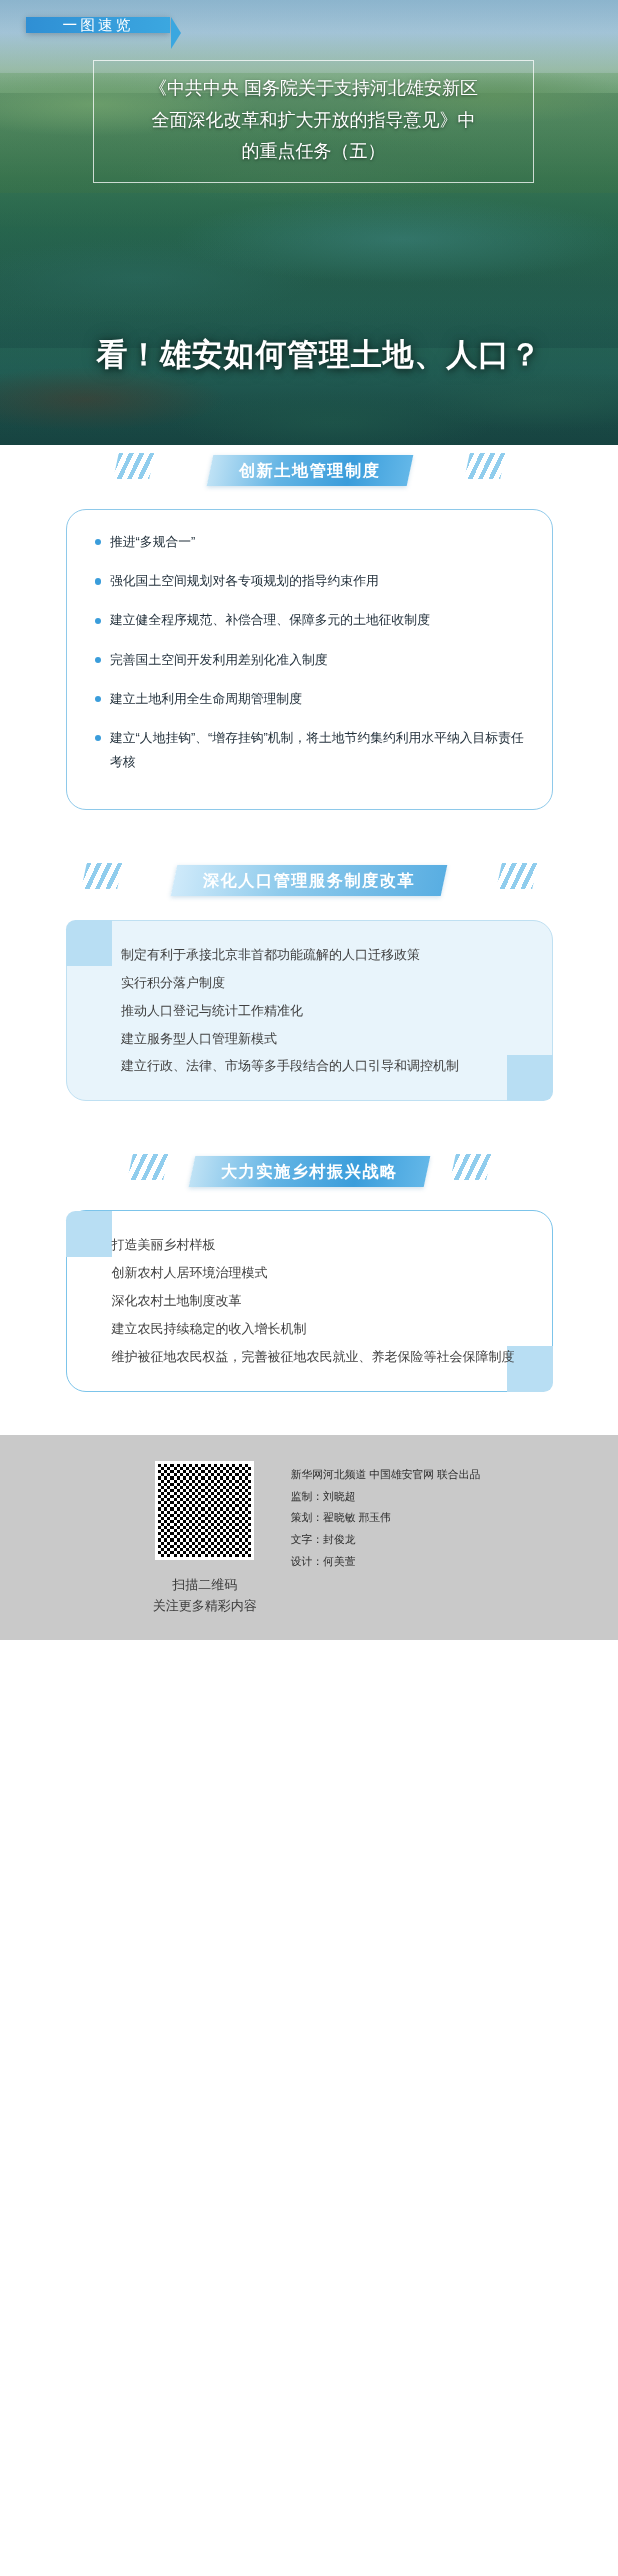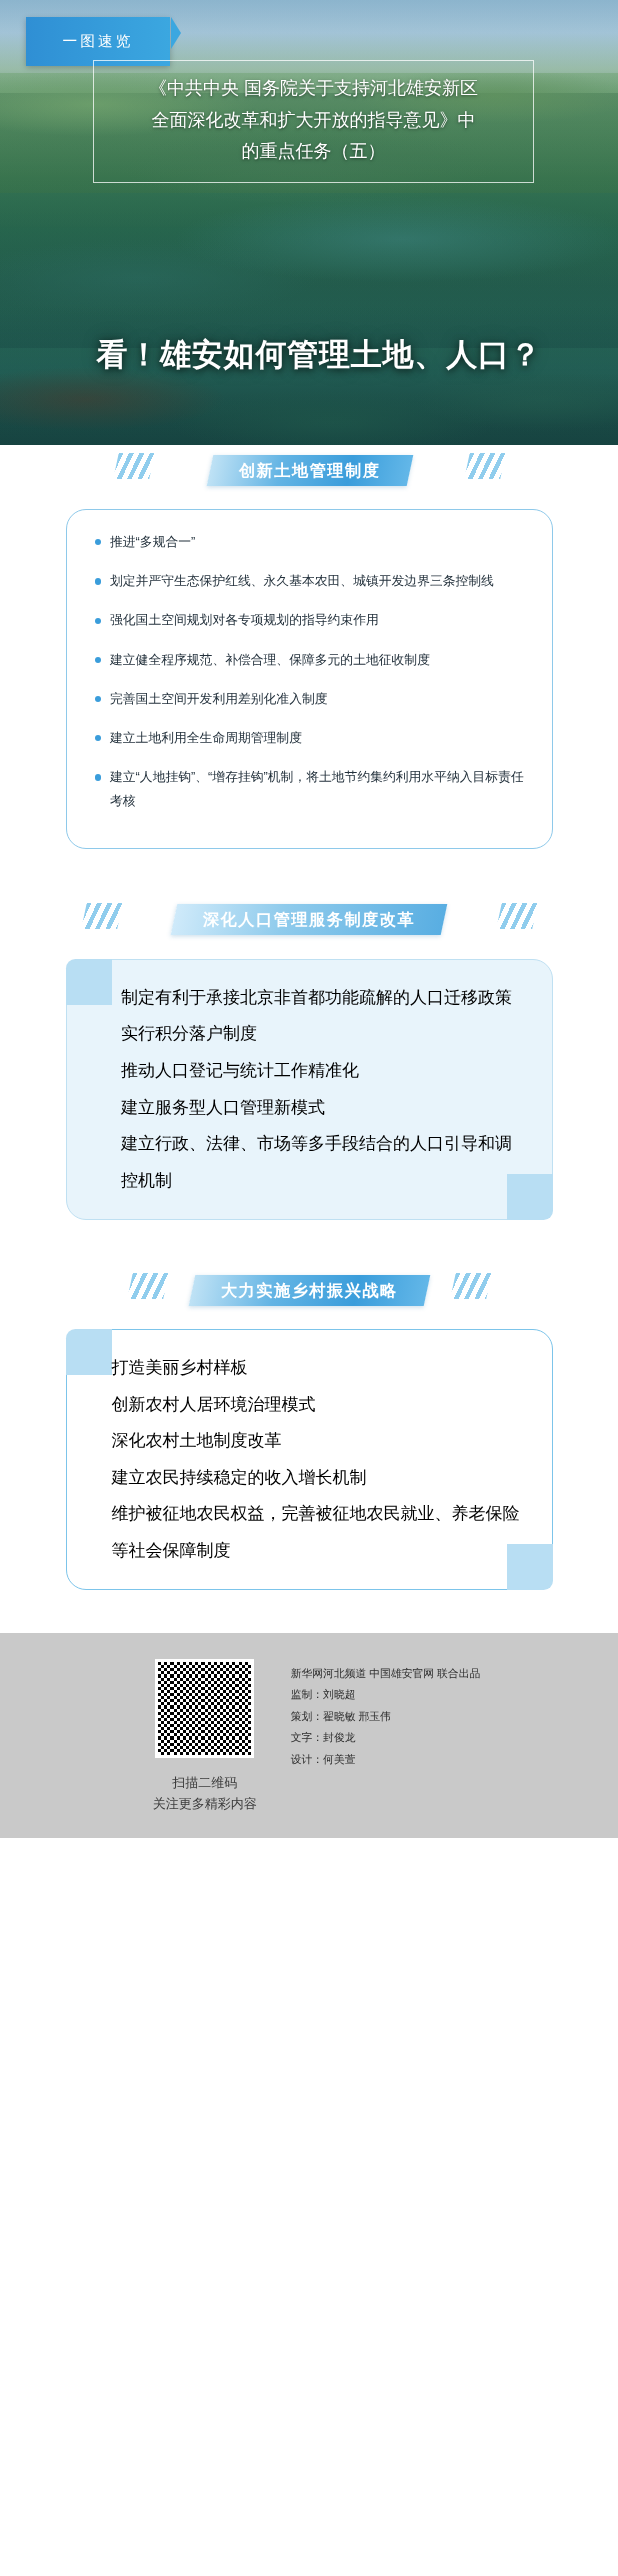--- a/index.html
+++ b/index.html
@@ -63,21 +63,21 @@
       linear-gradient(180deg, rgba(30,90,75,0), rgba(24,70,62,.85));
   }
   .hero-tint {
     position: absolute; inset: 0;
     background: linear-gradient(180deg, rgba(10,60,90,.12) 0%, rgba(10,50,80,.05) 45%, rgba(8,45,70,.18) 100%);
   }
 
   .ribbon {
     position: absolute;
     top: 17px; left: 26px;
-    width: 144px; height: 49px;
+    width: 144px; height: 16px;
     background: linear-gradient(90deg,#2f8fd4,#3ba7e0);
     color: #fff;
     font-size: 14.7px;
     letter-spacing: 3.1px;
     display: flex; align-items: center; justify-content: center;
     box-shadow: 0 1.5px 6.2px rgba(0,0,0,.25);
   }
   .ribbon::after {
     content: "";
     position: absolute; right: -10.8px; top: 0;
@@ -186,23 +186,23 @@
   ul.bullets li::before {
     content: "";
     position: absolute;
     left: 1.5px; top: 9.3px;
     width: 6.2px; height: 6.2px;
     border-radius: 50%;
     background: #3a9ddb;
   }
   ul.plain { list-style: none; }
   ul.plain li {
-    font-size: 17px;
+    font-size: 13px;
     line-height: 2.15;
-    color: #000000;
+    color: #404040;
   }
 
   
   .footer {
     position: relative;
     width: 619px;
     background: #c9c9c9;
     padding: 26px 0 23px;
     display: flex;
     justify-content: center;
@@ -261,21 +261,20 @@
     <div class="sec-head">
       <div class="slash left"></div>
       <div class="banner">
         <span>创新土地管理制度</span>
       </div>
       <div class="slash right"></div>
     </div>
     <div class="card">
       <ul class="bullets">
         <li>推进“多规合一”</li>
-        <li>划定并严守生态保护红线、永久基本农田、城镇开发边界三条控制线</li>
         <li>强化国土空间规划对各专项规划的指导约束作用</li>
         <li>建立健全程序规范、补偿合理、保障多元的土地征收制度</li>
         <li>完善国土空间开发利用差别化准入制度</li>
         <li>建立土地利用全生命周期管理制度</li>
         <li>建立“人地挂钩”、“增存挂钩”机制，将土地节约集约利用水平纳入目标责任考核</li>
       </ul>
     </div>
   </div>
 
   <div class="section" style="margin-top:46px;">

